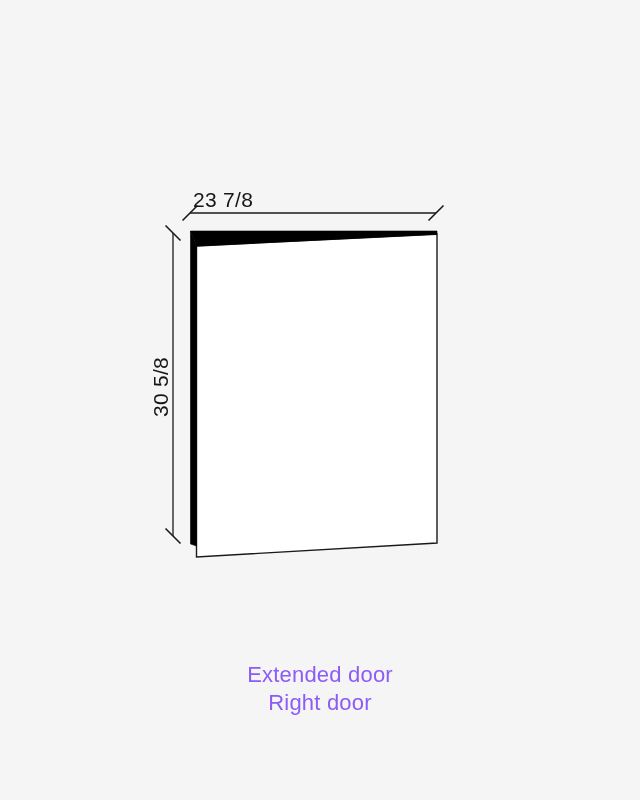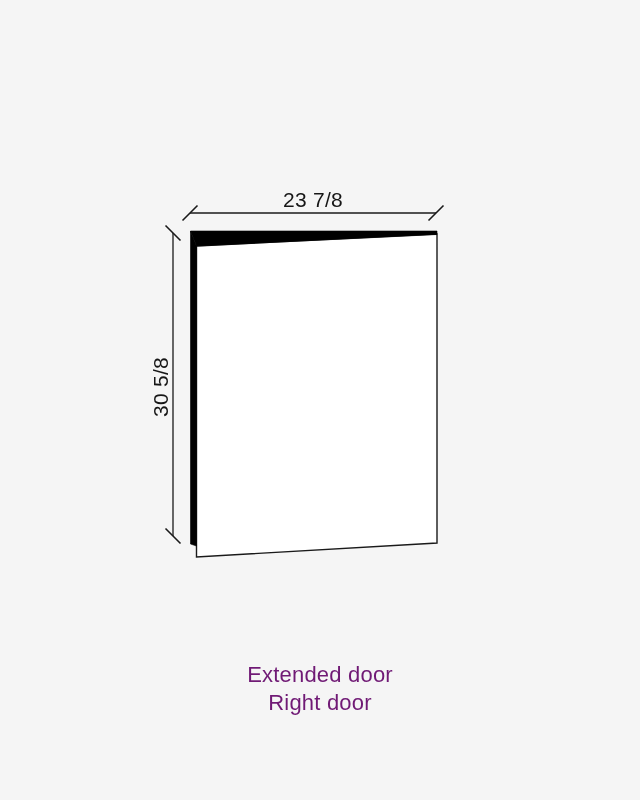--- a/index.html
+++ b/index.html
@@ -25,40 +25,39 @@
     font-size: 21px;
     line-height: 24px;
     color: #161616;
     letter-spacing: 0.3px;
     white-space: nowrap;
   }
   .dim-label.width {
     left: 193px;
     top: 188px;
     width: 240px;
-    text-align: center;
   }
   .dim-label.height {
     left: 100px;
     top: 375px;
     width: 122px;
     height: 24px;
     text-align: center;
     transform: rotate(-90deg);
     transform-origin: center center;
   }
   .caption {
     position: absolute;
     left: 120px;
     top: 661px;
     width: 400px;
     text-align: center;
     font-size: 22px;
     line-height: 28px;
-    color: #701a75;
+    color: #8b5cf6;
     letter-spacing: 0.2px;
   }
 </style>
 </head>
 <body>
 
 <div class="stage">
 
   <svg class="diagram-svg" width="640" height="800" viewBox="0 0 640 800">
 

